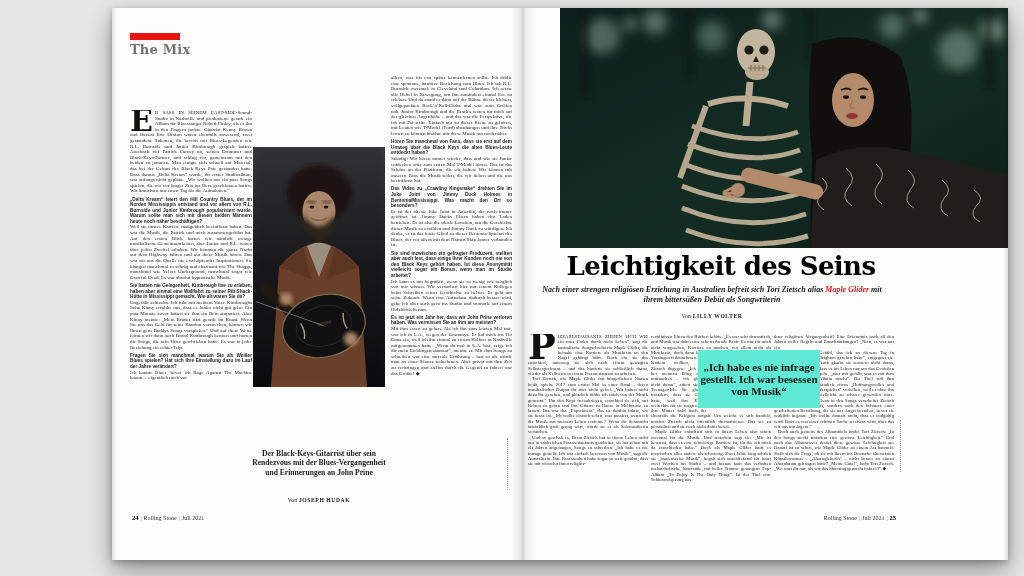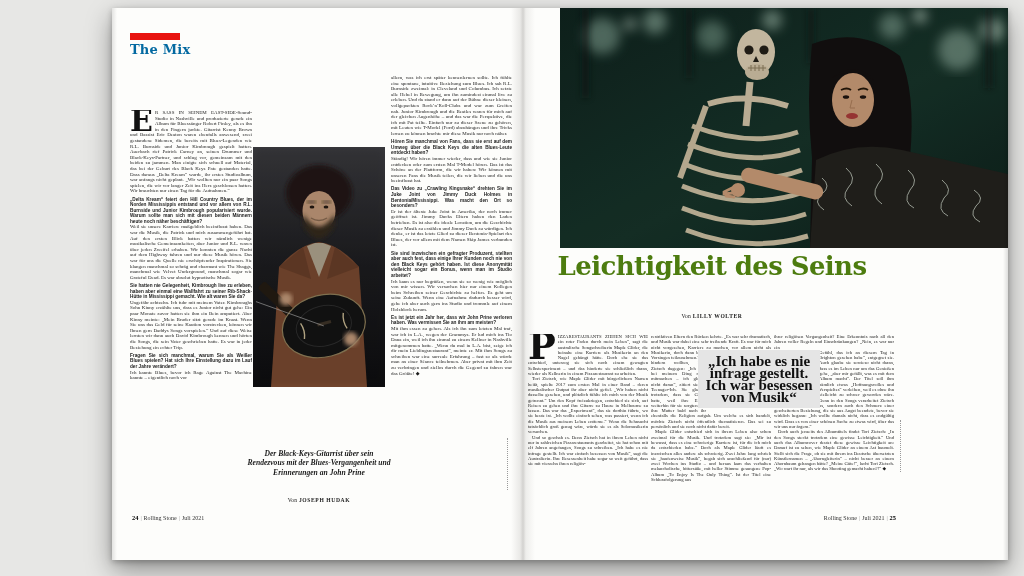--- a/index.html
+++ b/index.html
@@ -11,28 +11,28 @@
   .fold{position:absolute;left:399px;top:0;width:24px;height:552px;z-index:6;pointer-events:none;
         background:linear-gradient(90deg,rgba(0,0,0,0) 0%,rgba(60,55,50,.10) 38%,rgba(60,55,50,.22) 50%,rgba(60,55,50,.08) 62%,rgba(0,0,0,0) 100%);}
   .edgeR{position:absolute;right:0;top:0;width:5px;height:552px;z-index:7;
         background:linear-gradient(90deg,rgba(0,0,0,0),rgba(0,0,0,.12));}
   .edgeL{position:absolute;left:0;top:0;width:5px;height:552px;z-index:7;
         background:linear-gradient(270deg,rgba(0,0,0,0),rgba(0,0,0,.10));}
 
   
   .kicker-bar{position:absolute;left:18px;top:25px;width:50px;height:7px;background:var(--red);}
   .kicker{position:absolute;left:18px;top:34px;font-family:"DejaVu Serif",serif;font-weight:bold;
-          font-size:13px;letter-spacing:.2px;color:#0369a1;}
+          font-size:13px;letter-spacing:.2px;color:#737373;}
   .qa{position:absolute;left:141px;top:42px;width:132px;text-align:center;z-index:2;
       font-family:"DejaVu Serif",serif;font-weight:bold;font-size:58px;line-height:92px;letter-spacing:-4px;color:#0d0d0d;}
   .qa .amp{color:var(--red);font-size:55px;}
   .photoL{position:absolute;left:141px;top:139px;width:132px;height:240px;overflow:hidden;background:#191a1c;}
   .headlineL{position:absolute;left:129px;top:392px;width:156px;text-align:center;
              font-family:"DejaVu Serif",serif;font-weight:bold;font-size:19px;line-height:21px;letter-spacing:-.3px;color:#0d0d0d;}
-  .dekL{position:absolute;left:133px;top:441px;width:148px;text-align:center;font-style:italic;font-weight:bold;
+  .dekL{position:absolute;left:133px;top:441px;width:148px;text-align:center;font-weight:bold;
         font-size:7.6px;line-height:9.4px;}
   .byline{position:absolute;font-size:5.6px;letter-spacing:.2px;text-align:center;color:#222;}
   .byline b{letter-spacing:.6px;}
   .bylineL{left:141px;top:489px;width:132px;}
 
   
   .bodycol{position:absolute;text-align:justify;overflow:hidden;color:#1c1c1c;}
   .left-col{font-size:5px;line-height:5.6px;width:122px;}
   .right-col{font-size:4.7px;line-height:5.3px;width:120px;}
   .bodycol p{margin:0;}
@@ -40,29 +40,29 @@
   .bp.p{text-indent:4px;}
   .bp.lead,.bp.cont{text-indent:0;}
   .dropcap{float:left;font-family:"DejaVu Serif",serif;font-weight:bold;color:#111;padding-right:2px;}
   .left-col .dropcap{font-size:30px;line-height:21px;}
   .right-col .dropcap{font-size:37px;line-height:25px;}
   .hole-right{float:right;width:62px;height:50px;margin:0 0 1px 3px;}
   .hole-left{float:left;width:42px;height:50px;margin:0 3px 1px 0;}
 
   
   .photoR{position:absolute;left:448px;top:0;width:448px;height:240px;overflow:hidden;background:#122822;}
-  .titleR{position:absolute;left:416px;top:243px;width:368px;text-align:center;z-index:2;
-          font-family:"DejaVu Serif",serif;font-weight:bold;font-size:26px;letter-spacing:-.6px;color:#4d7c0f;}
+  .titleR{position:absolute;left:425px;top:243px;width:368px;text-align:center;z-index:2;
+          font-family:"DejaVu Serif",serif;font-weight:bold;font-size:26px;letter-spacing:-.6px;color:#000000;}
   .dekR{position:absolute;left:430px;top:277px;width:340px;text-align:center;font-style:italic;font-weight:bold;
         font-size:8px;line-height:10px;}
   .dekR .hl{color:var(--red);}
   .bylineR{left:416px;top:305px;width:368px;}
-  .pullquote{position:absolute;left:586px;top:342px;width:122px;height:58px;z-index:4;background:#e5e5e5;
+  .pullquote{position:absolute;left:586px;top:342px;width:122px;height:58px;z-index:4;background:#5eead4;
              display:flex;align-items:center;justify-content:center;text-align:center;
-             font-family:"Liberation Serif",serif;font-weight:bold;font-size:15px;line-height:12px;color:#111;}
+             font-family:"Liberation Serif",serif;font-weight:bold;font-size:11px;line-height:12px;color:#111;}
 
   
   .footer{position:absolute;top:506px;font-size:6px;color:#333;}
   .footer b{color:#000;font-size:6.4px;}
   .footer .sep{color:#999;padding:0 2px;}
   .footerL{left:20px;}
   .footerR{left:500px;width:284px;text-align:right;}
   .vcredit{position:absolute;width:0;border-left:1px dotted #9a9a9a;}
   .vcredit.l{left:395px;top:430px;height:52px;}
   .vcredit.r{left:788px;top:412px;height:52px;}
@@ -224,20 +224,21 @@
       <g>
         <rect x="180" y="168" width="84" height="15" rx="7.5" fill="#c89a76" transform="rotate(14 222 176)"></rect>
         <circle cx="178" cy="182" r="7" fill="#c89a76"></circle>
         <path d="M172,180 l-8,4 M173,185 l-9,1 M174,189 l-8,-1" stroke="#c89a76" stroke-width="3" stroke-linecap="round"></path>
       </g>
       <rect width="448" height="240" fill="#000" opacity=".10"></rect>
     </svg>
   </div>
 
   <div class="titleR">Leichtigkeit des Seins</div>
+  <div class="dekR"><span>Nach einer strengen religiösen Erziehung in Australien befreit sich Tori Zietsch alias </span><span class="hl">Maple Glider</span><span> mit ihrem bittersüßen Debüt als Songwriterin</span></div>
   <div class="byline bylineR"><span>Von</span> <b>LILLY WOLTER</b></div>
 
   <div class="bodycol right-col" style="left:416px;top:326px;height:186px">
       <p class="bp lead"><span class="dropcap">P</span>IZZARESTAURANTS ZIEHEN SICH WIE ein roter Faden durch mein Leben“, sagt die australische Songschreiberin Maple Glider, die beinahe eine Karriere als Musikerin an den Nagel gehängt hätte. Doch ehe sie das entschied, unterzog sie sich noch einem gewagten Selbstexperiment – und das hinderte sie schließlich daran, wieder als Kellnerin in einem Pizzarestaurant zu arbeiten.</p>
       <p class="bp p">Tori Zietsch, wie Maple Glider mit bürgerlichem Namen heißt, spielte 2017 zum ersten Mal in einer Band – deren musikalischer Output ihr aber nicht gefiel. „Wir haben nicht dasselbe gesehen, und plötzlich fühlte ich mich von der Musik getrennt.“ Um den Kopf freizukriegen, entschied sie sich, auf Reisen zu gehen und ihre Gitarre zu Hause in Melbourne zu lassen. Das war das „Experiment“, das sie dorthin führte, wo sie heute ist. „Ich wollte einfach sehen, was passiert, wenn ich die Musik aus meinem Leben entferne.“ Wenn die Sehnsucht tatsächlich groß genug wäre, würde sie es als Solomusikerin versuchen.</p>
       <p class="bp p">Und so geschah es. Denn Zietsch hat in ihrem Leben nicht nur in zahlreichen Pizzarestaurants gearbeitet, sie hat schon mit elf Jahren angefangen, Songs zu schreiben. „Ich habe es nie infrage gestellt. Ich war einfach besessen von Musik“, sagt die Australierin. Ihre Besessenheit habe sogar so weit geführt, dass sie mit vierzehn ihren religiös-</p>
     </div>
   <div class="bodycol right-col" style="left:539px;top:326px;height:186px">
       <p class="bp cont">restriktiven Eltern den Rücken kehrte. „Es war sehr dramatisch, und Musik war dabei eine sehr treibende Kraft. Es war für mich nicht vorgesehen, Karriere zu machen, vor allem nicht als Musikerin, doch dann bekam ich die Gelegenheit, an einem Vorsingen teilzunehmen.“ Als ihre Eltern sie daran</p>
       <p class="bp cont"><span class="hole-right"></span>hindern wollten, hielt Zietsch dagegen: „Ich will bei meinem Ding nicht mitmachen – ich glaube nicht daran“, zitiert sie ihr Teenager-Ich. Sie glaubte trotzdem, dass sie Glück hatte, weil ihre Eltern weiterhin für sie sorgten und ihre Mutter bald nach ihr ebenfalls die Religion aufgab. Um welche es sich handelt, möchte Zietsch nicht öffentlich thematisieren. Das sei zu persönlich und sie noch nicht dafür bereit.</p>

